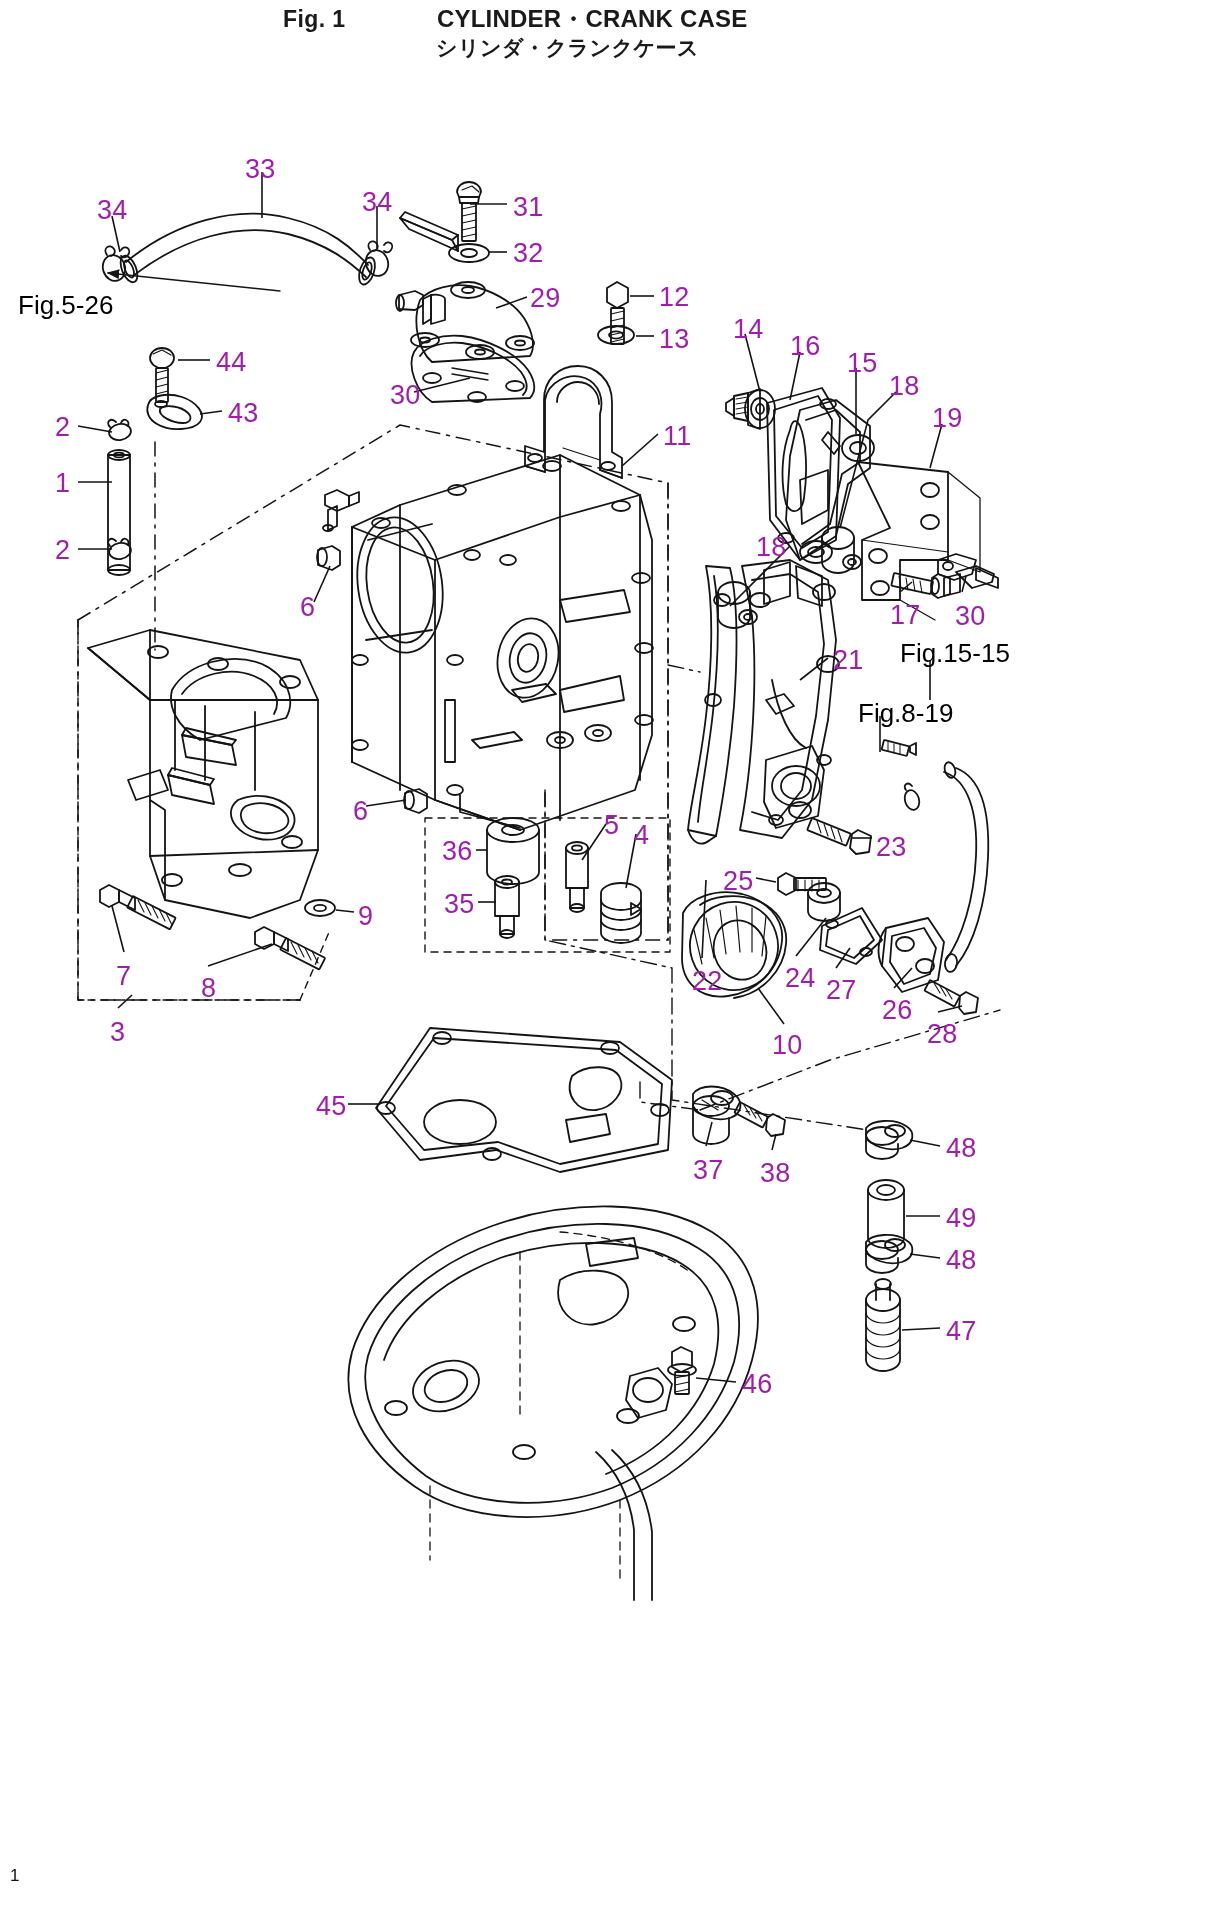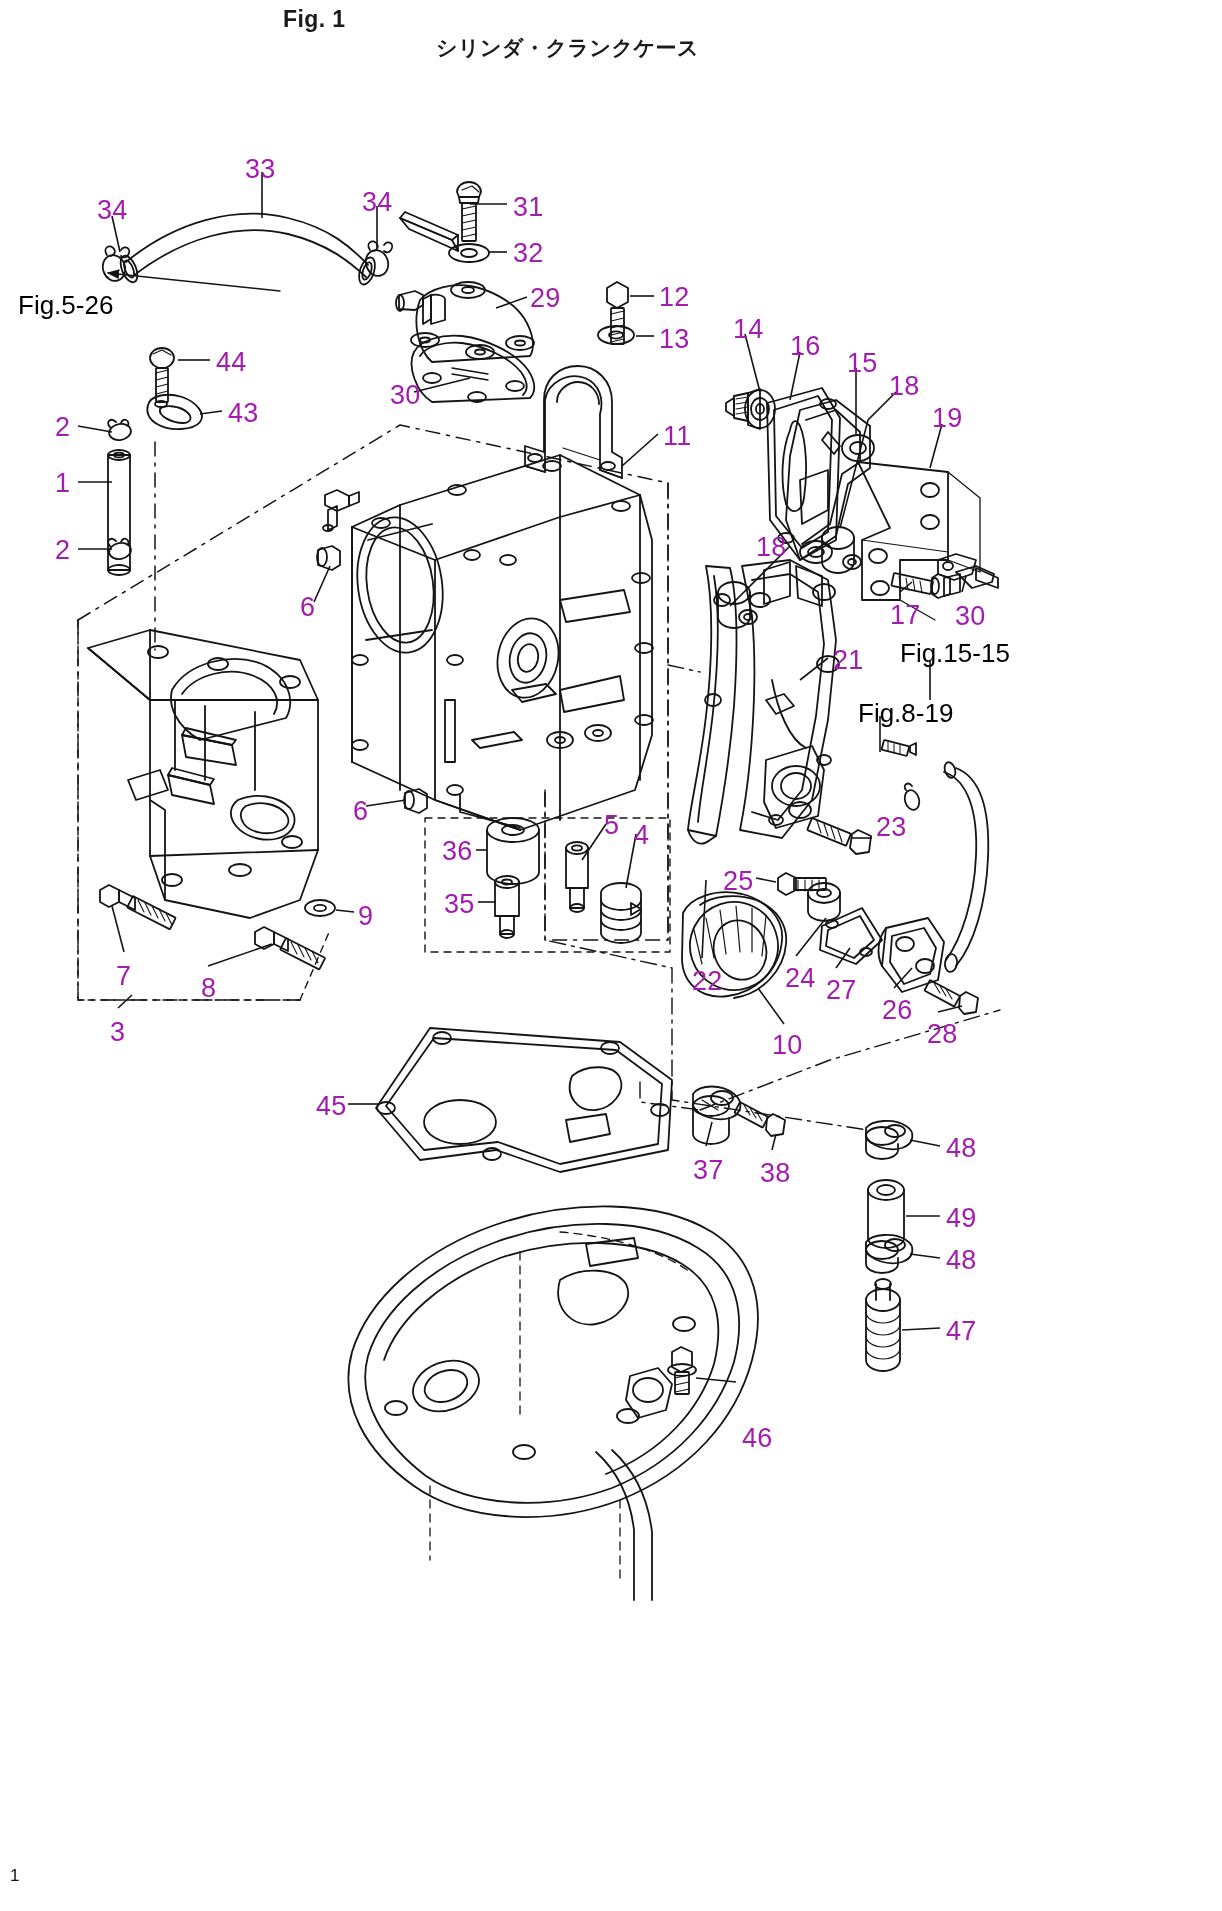--- a/index.html
+++ b/index.html
@@ -92,20 +92,21 @@
   }
   
 </style>
 </head>
 <body>
 
 <div id="page">
 
   <div id="header">
     <div class="fig-no">Fig. 1</div>
+    <div class="title-en">CYLINDER・CRANK CASE</div>
     <div class="title-jp">シリンダ・クランクケース</div>
   </div>
 
   <div id="canvas">
     <svg width="1222" height="1911" viewBox="0 0 1222 1911" xmlns="http://www.w3.org/2000/svg">
       <defs>
         <marker id="arrowhead" markerWidth="9" markerHeight="7" refX="8" refY="3.5" orient="auto">
           <polygon points="0 0, 9 3.5, 0 7" fill="#141414"></polygon>
         </marker>
         <g id="boltHex">
@@ -724,21 +725,21 @@
       <div class="callout" style="left: 55px; top: 414px;">2</div>
       <div class="callout" style="left: 55px; top: 470px;">1</div>
       <div class="callout" style="left: 55px; top: 537px;">2</div>
       <div class="callout" style="left: 663px; top: 423px;">11</div>
       <div class="callout" style="left: 756px; top: 534px;">18</div>
       <div class="callout" style="left: 890px; top: 602px;">17</div>
       <div class="callout" style="left: 955px; top: 603px;">30</div>
       <div class="callout" style="left: 300px; top: 594px;">6</div>
       <div class="callout" style="left: 833px; top: 647px;">21</div>
       <div class="callout" style="left: 692px; top: 968px;">22</div>
-      <div class="callout" style="left: 876px; top: 814px;">23</div>
+      <div class="callout" style="left: 876px; top: 834px;">23</div>
       <div class="callout" style="left: 353px; top: 798px;">6</div>
       <div class="callout" style="left: 604px; top: 812px;">5</div>
       <div class="callout" style="left: 634px; top: 822px;">4</div>
       <div class="callout" style="left: 442px; top: 838px;">36</div>
       <div class="callout" style="left: 444px; top: 891px;">35</div>
       <div class="callout" style="left: 358px; top: 903px;">9</div>
       <div class="callout" style="left: 116px; top: 963px;">7</div>
       <div class="callout" style="left: 201px; top: 975px;">8</div>
       <div class="callout" style="left: 110px; top: 1019px;">3</div>
       <div class="callout" style="left: 723px; top: 868px;">25</div>
@@ -747,21 +748,21 @@
       <div class="callout" style="left: 882px; top: 997px;">26</div>
       <div class="callout" style="left: 927px; top: 1021px;">28</div>
       <div class="callout" style="left: 772px; top: 1032px;">10</div>
       <div class="callout" style="left: 316px; top: 1093px;">45</div>
       <div class="callout" style="left: 693px; top: 1157px;">37</div>
       <div class="callout" style="left: 760px; top: 1160px;">38</div>
       <div class="callout" style="left: 946px; top: 1135px;">48</div>
       <div class="callout" style="left: 946px; top: 1205px;">49</div>
       <div class="callout" style="left: 946px; top: 1247px;">48</div>
       <div class="callout" style="left: 946px; top: 1318px;">47</div>
-      <div class="callout" style="left: 742px; top: 1425px;">46</div>
+      <div class="callout" style="left: 742px; top: 1371px;">46</div>
     </div>
 
   <div id="refs">
       <div class="ref" style="left: 18px; top: 292px;">Fig.5-26</div>
       <div class="ref" style="left: 900px; top: 640px;">Fig.15-15</div>
       <div class="ref" style="left: 858px; top: 700px;">Fig.8-19</div>
     </div>
 
   <div class="page-no">1</div>
 

